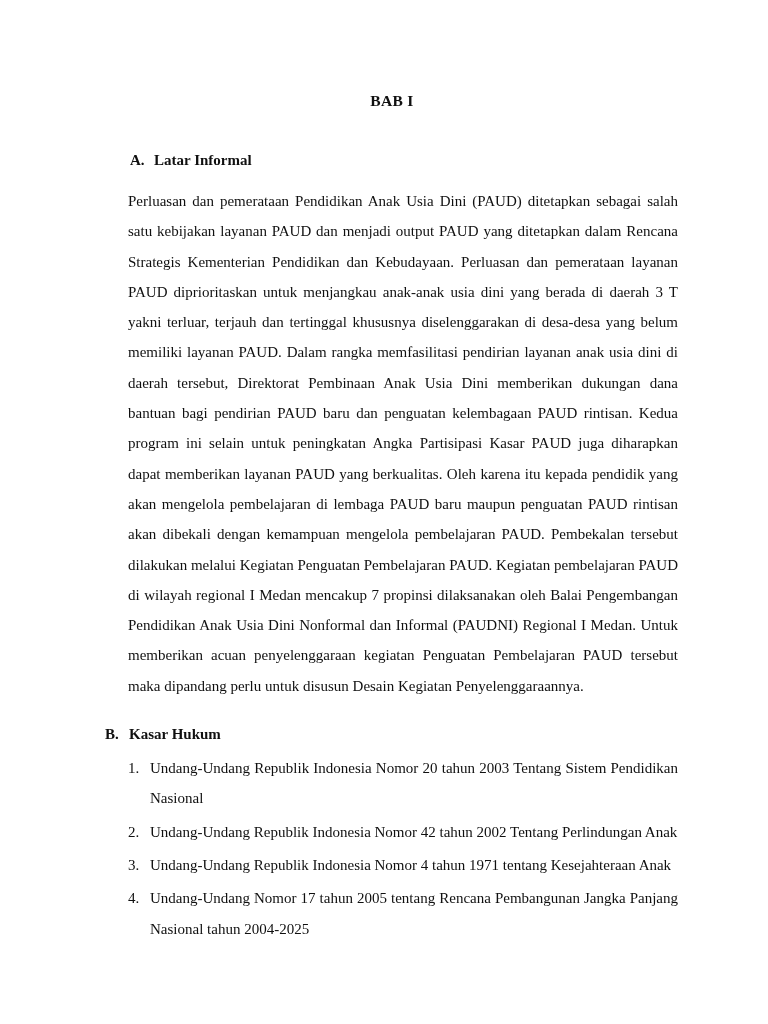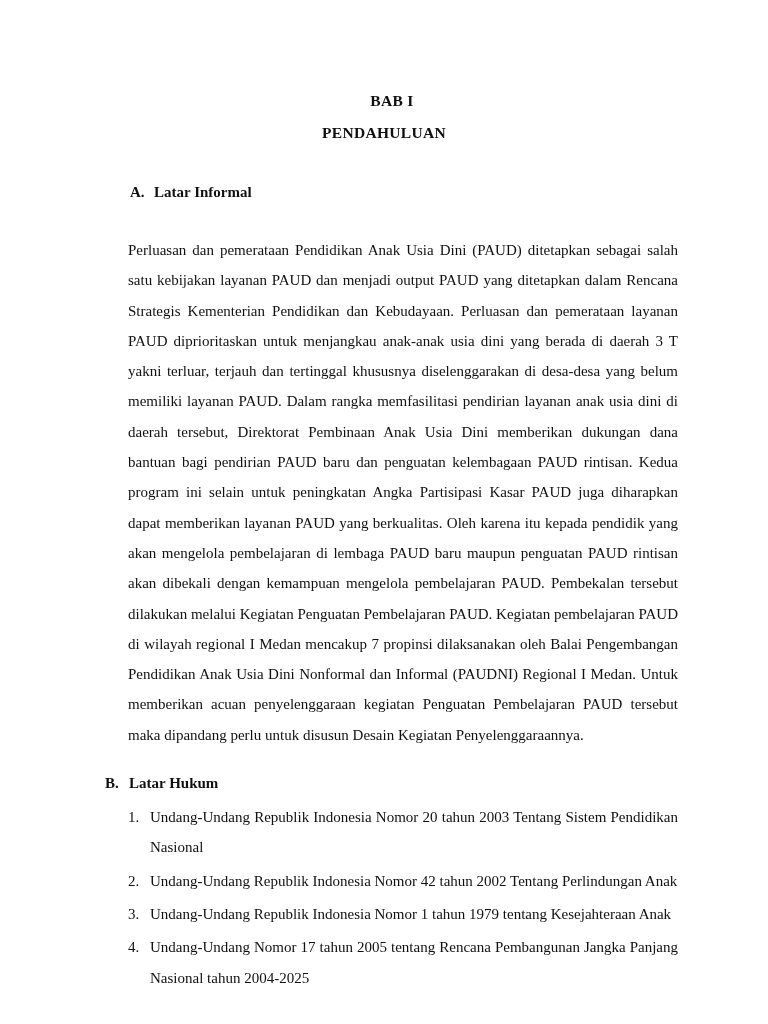--- a/index.html
+++ b/index.html
@@ -48,21 +48,21 @@
   
   .body-col {
     margin-left: 128px;
     width: 550px;
   }
   p.body-par {
     text-align: justify;
     text-justify: inter-word;
     font-size: 15px;
     line-height: 30.3px;
-    margin: 34px 0 0 0;
+    margin: 17px 0 0 0;
     -webkit-hyphens: none;
     hyphens: none;
   }
 
   
   ol.legal-list {
     list-style: none;
     margin: 10px 0 0 0;
     padding: 0;
     width: 550px;
@@ -86,48 +86,47 @@
   }
   ol.legal-list > li.no-justify { text-align: left; }
 </style>
 </head>
 <body>
 
 <div class="page">
 
   <div class="doc-title title-bab">BAB I</div>
 
-  <div class="doc-title title-sub">PENDAHULUAN</div>
 
   <div class="section-heading" id="sec-a">
     <span class="sec-letter">A.</span>
     <span>Latar Informal</span>
   </div>
 
   <div class="body-col">
     <p class="body-par">Perluasan dan pemerataan Pendidikan Anak Usia Dini (PAUD) ditetapkan sebagai salah satu kebijakan layanan PAUD dan menjadi output PAUD yang ditetapkan dalam Rencana Strategis Kementerian Pendidikan dan Kebudayaan. Perluasan dan pemerataan layanan PAUD diprioritaskan untuk menjangkau anak-anak usia dini yang berada di daerah 3 T yakni terluar, terjauh dan tertinggal khususnya diselenggarakan di desa-desa yang belum memiliki layanan PAUD. Dalam rangka memfasilitasi pendirian layanan anak usia dini di daerah tersebut, Direktorat Pembinaan Anak Usia Dini memberikan dukungan dana bantuan bagi pendirian PAUD baru dan penguatan kelembagaan PAUD rintisan. Kedua program ini selain untuk peningkatan Angka Partisipasi Kasar PAUD juga diharapkan dapat memberikan layanan PAUD yang berkualitas. Oleh karena itu kepada pendidik yang akan mengelola pembelajaran di lembaga PAUD baru maupun penguatan PAUD rintisan akan dibekali dengan kemampuan mengelola pembelajaran PAUD. Pembekalan tersebut dilakukan melalui Kegiatan Penguatan Pembelajaran PAUD. Kegiatan pembelajaran PAUD di wilayah regional I Medan mencakup 7 propinsi dilaksanakan oleh Balai Pengembangan Pendidikan Anak Usia Dini Nonformal dan Informal (PAUDNI) Regional I Medan. Untuk memberikan acuan penyelenggaraan kegiatan Penguatan Pembelajaran PAUD tersebut maka dipandang perlu untuk disusun Desain Kegiatan Penyelenggaraannya.</p>
   </div>
 
   <div class="section-heading" id="sec-b">
     <span class="sec-letter">B.</span>
-    <span>Latar Hukum</span>
+    <span>Kasar Hukum</span>
   </div>
 
   <ol class="legal-list">
     <li>
       <span class="num">1.</span>
       <span>Undang-Undang Republik Indonesia Nomor 20 tahun 2003 Tentang Sistem Pendidikan Nasional</span>
     </li>
     <li>
       <span class="num">2.</span>
       <span>Undang-Undang Republik Indonesia Nomor 42 tahun 2002 Tentang Perlindungan Anak</span>
     </li>
     <li class="no-justify">
       <span class="num">3.</span>
-      <span>Undang-Undang Republik Indonesia Nomor 1 tahun 1979 tentang Kesejahteraan Anak</span>
+      <span>Undang-Undang Republik Indonesia Nomor 4 tahun 1971 tentang Kesejahteraan Anak</span>
     </li>
     <li>
       <span class="num">4.</span>
       <span>Undang-Undang Nomor 17 tahun 2005 tentang Rencana Pembangunan Jangka Panjang Nasional tahun 2004-2025</span>
     </li>
   </ol>
 
 </div>
 
 </body></html>

